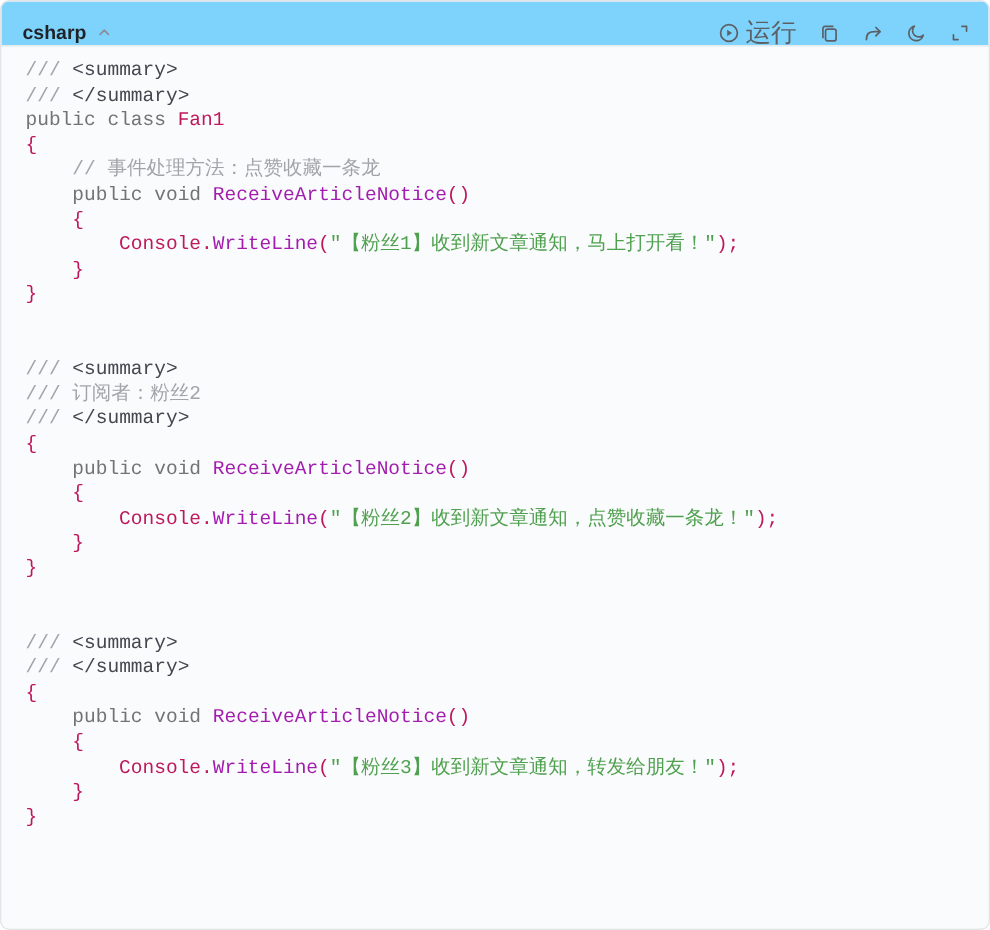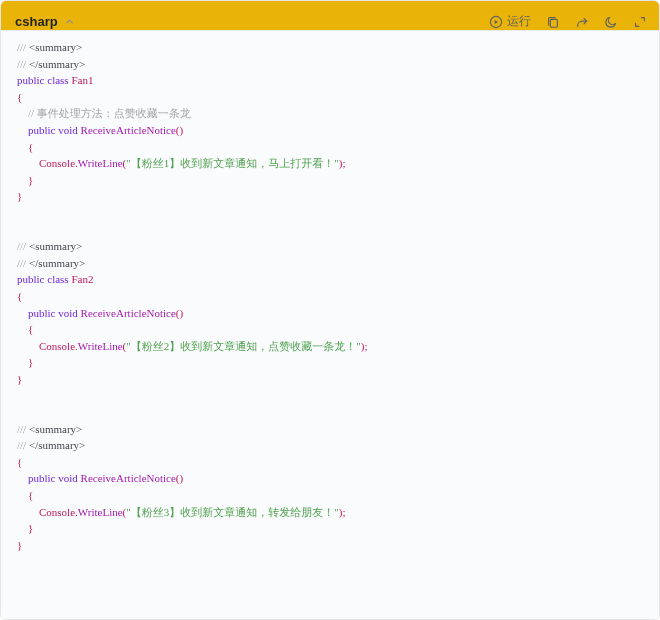--- a/index.html
+++ b/index.html
@@ -13,21 +13,21 @@
     border-radius: 6px;
     overflow: hidden;
     background: #fafbfc;
     display: flex;
     flex-direction: column;
   }
 
   .cb-header {
     height: 30px;
     flex: 0 0 30px;
-    background: #eab308;
+    background: #7dd3fc;
     border-bottom: 1px solid #e8eaec;
     display: flex;
     align-items: center;
     justify-content: space-between;
     padding: 12px 12px 0 14px;
   }
 
   .cb-header-left {
     display: flex;
     align-items: center;
@@ -55,43 +55,43 @@
     gap: 4px;
     color: #5c6066;
     cursor: pointer;
     background: none;
     border: none;
     padding: 0;
   }
   .hdr-btn svg { display: block; }
 
   .run-label {
-    font-size: 12px;
+    font-size: 17px;
     color: #5c6066;
     font-family: "Liberation Sans", sans-serif;
   }
 
   .cb-body {
     flex: 1;
     padding: 8px 16px 6px 16px;
     overflow: hidden;
     background: #fafbfc;
   }
 
   .code-line {
-    font-family: Liberation Serif, serif;
-    font-size: 11px;
+    font-family: Liberation Mono, monospace;
+    font-size: 13px;
     line-height: 16.6px;
     height: 16.6px;
     white-space: pre;
     color: #383a42;
   }
 
   .tok-pl  { color: #be185d; }
-  .tok-kw  { color: #6d28d9; }
+  .tok-kw  { color: #737373; }
   .tok-fn  { color: #a21caf; }
   .tok-str { color: #50a14f; }
   .tok-cm  { color: #a3a4aa; }
   .tok-doc { color: #a3a4aa; }
   .tok-tag { color: #44474f; }
 </style>
 </head>
 <body>
 
 <div class="code-block">
@@ -165,22 +165,22 @@
         <div class="code-line"><span class="tok-pl">{</span></div>
         <div class="code-line"><span class="tok-cm">    // 事件处理方法：点赞收藏一条龙</span></div>
         <div class="code-line"><span class="tok-pl">    </span><span class="tok-kw">public</span><span class="tok-pl"> </span><span class="tok-kw">void</span><span class="tok-pl"> </span><span class="tok-fn">ReceiveArticleNotice</span><span class="tok-pl">()</span></div>
         <div class="code-line"><span class="tok-pl">    {</span></div>
         <div class="code-line"><span class="tok-pl">        Console.</span><span class="tok-fn">WriteLine</span><span class="tok-pl">(</span><span class="tok-str">"【粉丝1】收到新文章通知，马上打开看！"</span><span class="tok-pl">);</span></div>
         <div class="code-line"><span class="tok-pl">    }</span></div>
         <div class="code-line"><span class="tok-pl">}</span></div>
         <div class="code-line">&nbsp;</div>
         <div class="code-line">&nbsp;</div>
         <div class="code-line"><span class="tok-doc">/// </span><span class="tok-tag">&lt;summary&gt;</span></div>
+        <div class="code-line"><span class="tok-doc">/// 订阅者：粉丝2</span></div>
         <div class="code-line"><span class="tok-doc">/// </span><span class="tok-tag">&lt;/summary&gt;</span></div>
-        <div class="code-line"><span class="tok-kw">public</span><span class="tok-pl"> </span><span class="tok-kw">class</span><span class="tok-pl"> Fan2</span></div>
         <div class="code-line"><span class="tok-pl">{</span></div>
         <div class="code-line"><span class="tok-pl">    </span><span class="tok-kw">public</span><span class="tok-pl"> </span><span class="tok-kw">void</span><span class="tok-pl"> </span><span class="tok-fn">ReceiveArticleNotice</span><span class="tok-pl">()</span></div>
         <div class="code-line"><span class="tok-pl">    {</span></div>
         <div class="code-line"><span class="tok-pl">        Console.</span><span class="tok-fn">WriteLine</span><span class="tok-pl">(</span><span class="tok-str">"【粉丝2】收到新文章通知，点赞收藏一条龙！"</span><span class="tok-pl">);</span></div>
         <div class="code-line"><span class="tok-pl">    }</span></div>
         <div class="code-line"><span class="tok-pl">}</span></div>
         <div class="code-line">&nbsp;</div>
         <div class="code-line">&nbsp;</div>
         <div class="code-line"><span class="tok-doc">/// </span><span class="tok-tag">&lt;summary&gt;</span></div>
         <div class="code-line"><span class="tok-doc">/// </span><span class="tok-tag">&lt;/summary&gt;</span></div>

